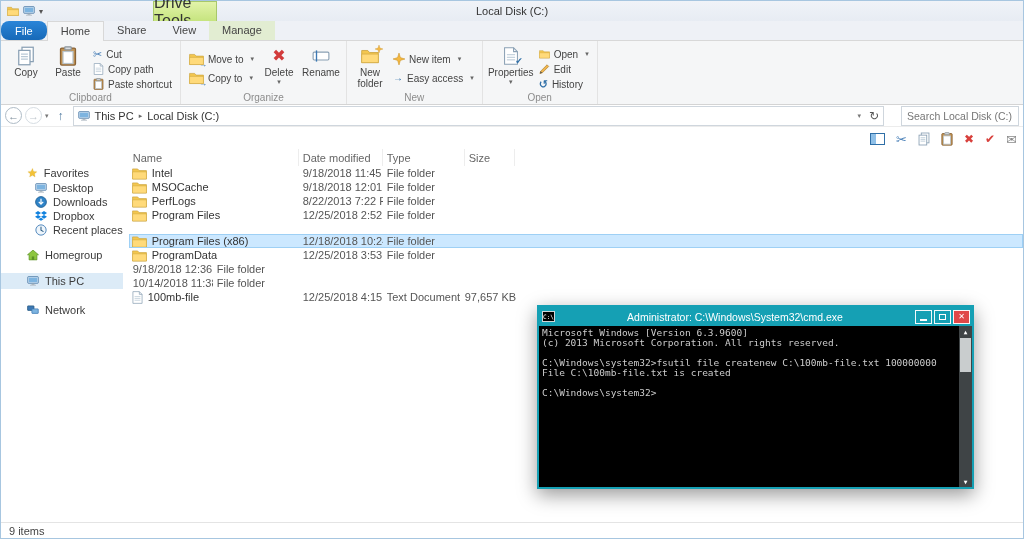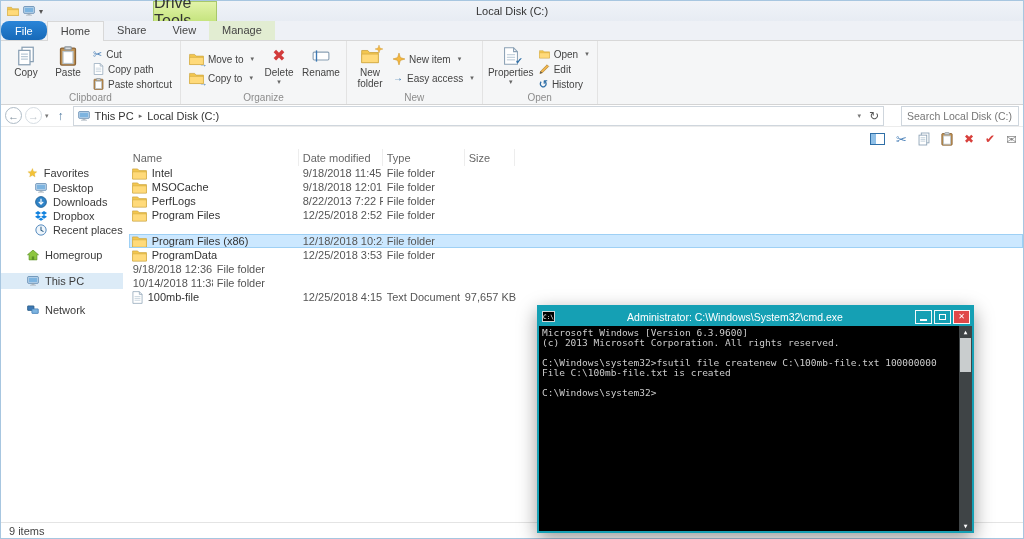--- a/index.html
+++ b/index.html
@@ -88,21 +88,21 @@
   .c-date{width:84px;color:#555;white-space:nowrap;overflow:hidden;padding-left:4px;}
   .c-type{width:82px;color:#555;white-space:nowrap;overflow:hidden;padding-left:4px;}
   .c-size{width:50px;color:#555;text-align:right;padding-right:6px;white-space:nowrap;}
   .frow.selected{background:#cce8ff;outline:1px solid #9ed0f5;outline-offset:-1px;margin-top:12px;}
   .icf{width:15px;height:13px;flex:0 0 auto;}
   .icd{width:11px;height:13px;flex:0 0 auto;}
 
   .statusbar{flex:0 0 16px;border-top:1px solid #e4e4e4;display:flex;align-items:center;padding-left:8px;font-size:11px;color:#444;}
 
   
-  .cmd{position:absolute;left:537px;top:305px;width:437px;height:228px;border:2px solid #15a0b4;background:#000;z-index:10;box-shadow:0 6px 18px rgba(0,0,0,.40);}
+  .cmd{position:absolute;left:537px;top:305px;width:437px;height:184px;border:2px solid #15a0b4;background:#000;z-index:10;box-shadow:0 6px 18px rgba(0,0,0,.40);}
   .cmd-tb{height:19px;background:#15a0b4;display:flex;align-items:center;padding:0 2px 0 3px;}
   .cmd-ico{width:13px;height:11px;background:#000;border:1px solid #cfd6d8;color:#fff;font-size:6px;line-height:9px;text-align:center;font-family:"DejaVu Sans Mono",monospace;flex:0 0 auto;}
   .cmd-title{flex:1;text-align:center;color:#fff;font-size:10.5px;white-space:nowrap;overflow:hidden;}
   .cmd-ctrl{display:flex;gap:2px;flex:0 0 auto;}
   .cbtn{width:17px;height:14px;border:1px solid rgba(255,255,255,.95);display:flex;align-items:center;justify-content:center;color:#fff;font-size:8px;}
   .cbtn .g-min{width:7px;height:2px;background:#fff;margin-top:6px;}
   .cbtn .g-max{width:7px;height:6px;border:1px solid #fff;}
   .cbtn.close{background:#e04848;}
   .cmd-body{position:absolute;top:19px;left:0;right:0;bottom:0;background:#000;padding:2px 16px 2px 3px;
     font-family:"DejaVu Sans Mono",monospace;font-size:9.5px;line-height:10px;color:#cccccc;}

